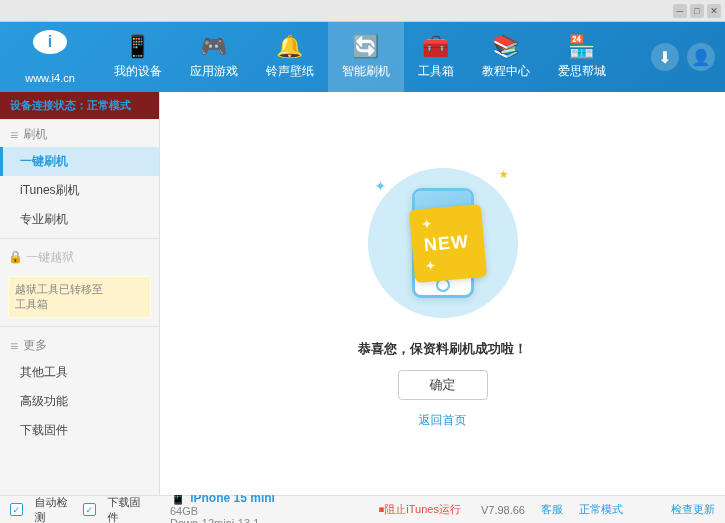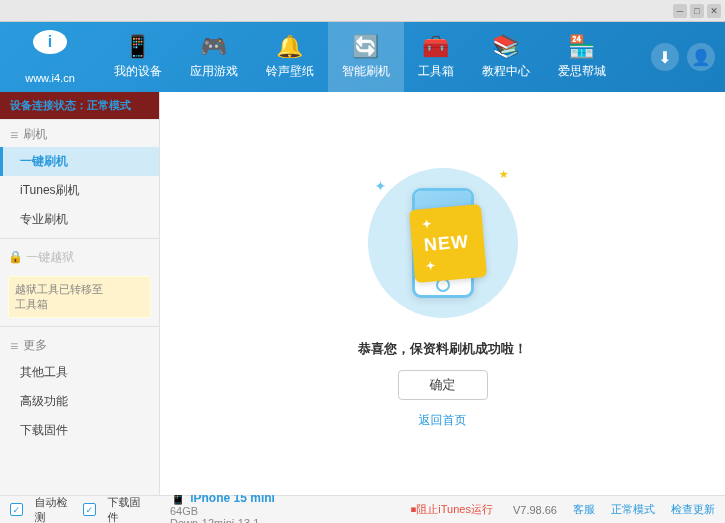--- a/index.html
+++ b/index.html
@@ -463,15 +463,15 @@
     <div class="device-info">Down-12mini-13,1</div>
   </div>
   <div class="bottom-stop">
     <span>⏹ </span>
     <span>阻止iTunes运行</span>
   </div>
   <div class="bottom-right">
     <span>V7.98.66</span>
     <span style="cursor:pointer; color:#2b9bde;">客服</span>
     <span style="cursor:pointer; color:#2b9bde;">正常模式</span>
-    <span style="cursor:pointer; color:#2b9bde;">检查更新</span>
+    <span style="cursor:pointer; color:#2b9bde;margin-left:32px;">检查更新</span>
   </div>
 </div>
 
 </body></html>

